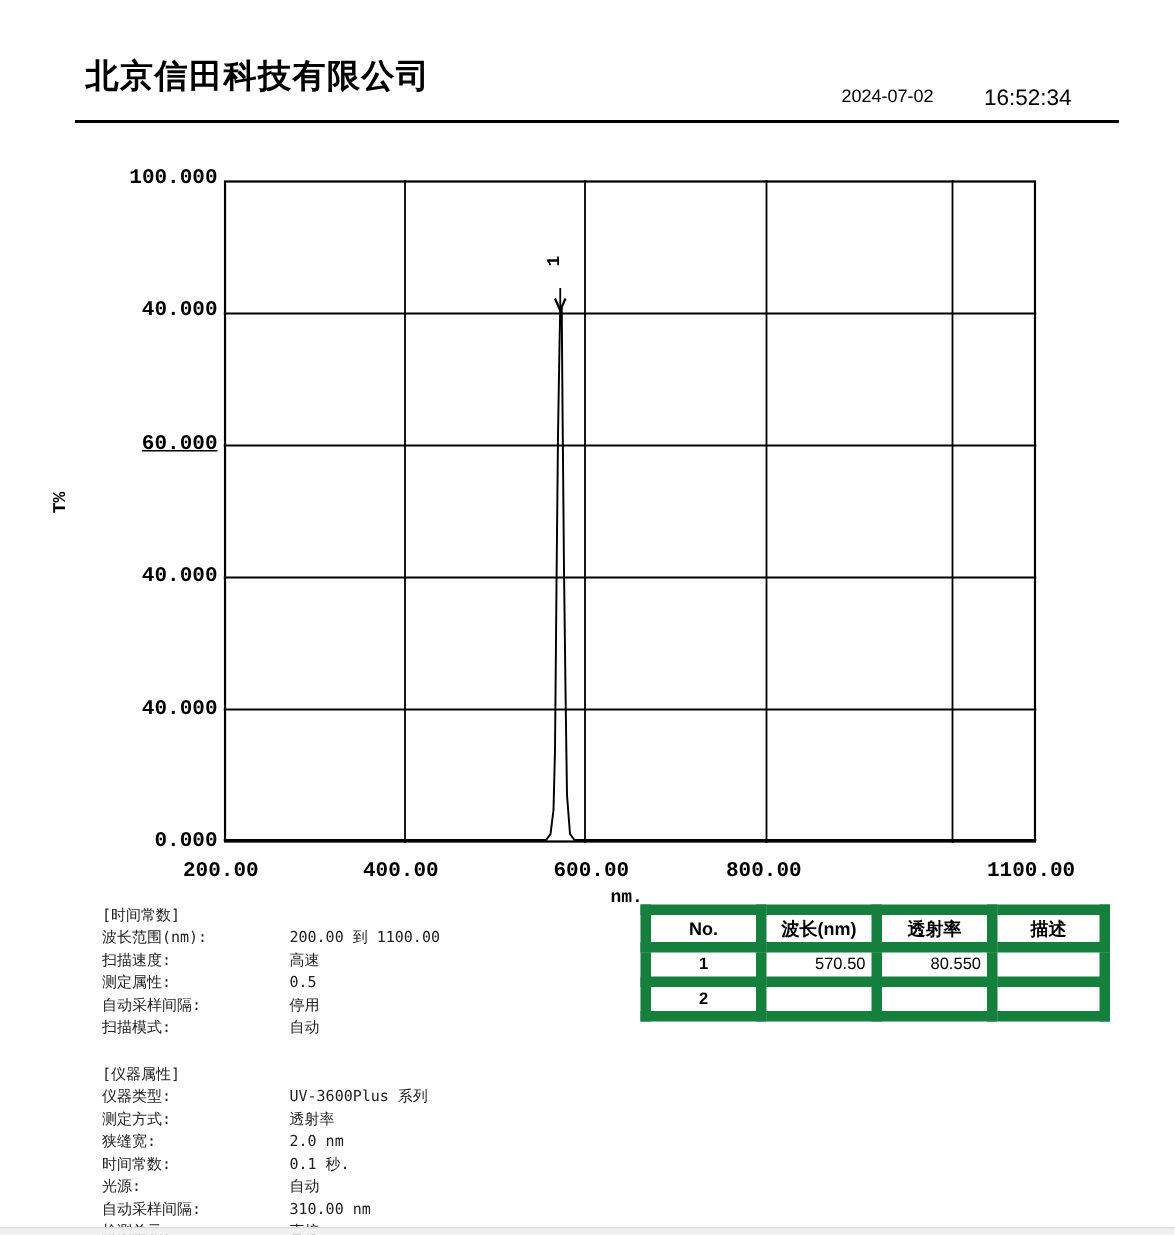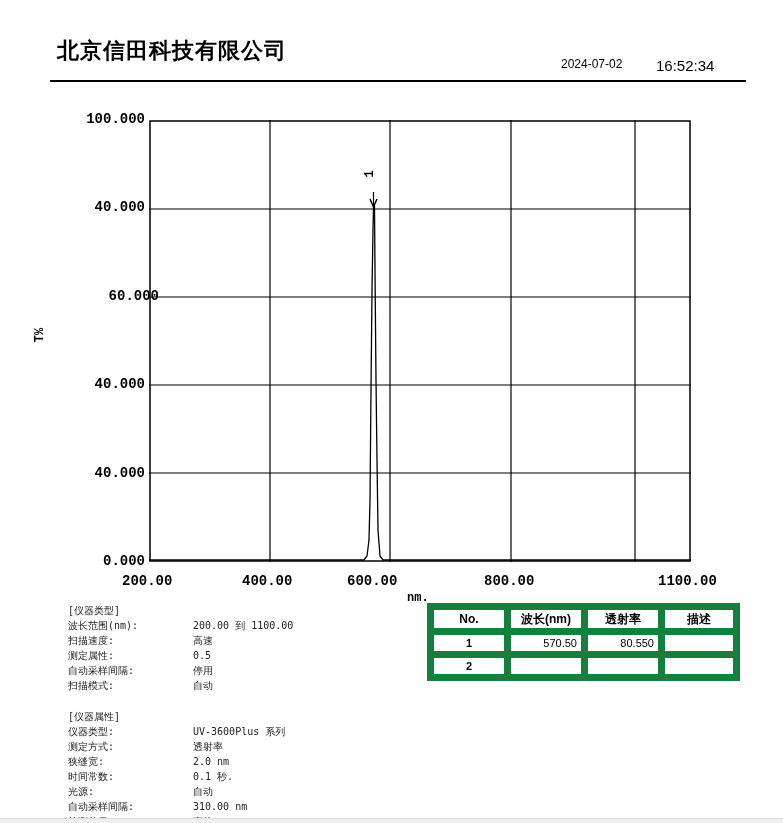--- a/index.html
+++ b/index.html
@@ -49,30 +49,30 @@
   </g>
   <path d="M0,440 L215,440 L218,436 L220,420 L221,380 L222,270 L223,170 L224,110 L224.5,86 L225.5,86 L226,150 L227,260 L228,340 L229,410 L231,436 L234,440 L542,440" fill="none" stroke="#000" stroke-width="1.3"></path>
   <line x1="224.5" y1="72" x2="224.5" y2="86" stroke="#000" stroke-width="1.2"></line>
   <path d="M221,79 L224.5,87 L228,79" fill="none" stroke="#000" stroke-width="1.5"></path>
 </svg>
 
 <div class="peaklabel">1</div>
 
 <div class="ytick" style="left:35px;top:111px;">100.000</div>
 <div class="ytick" style="left:35px;top:199px;">40.000</div>
-<div class="ytick" style="left:49px;top:288px;">60.000</div>
+<div class="ytick" style="left:35px;top:288px;text-decoration:underline;">60.000</div>
 <div class="ytick" style="left:35px;top:376px;">40.000</div>
 <div class="ytick" style="left:35px;top:465px;">40.000</div>
 <div class="ytick" style="left:35px;top:553px;">0.000</div>
 
 <div class="ylabel">T%</div>
 
 <div class="xtick" style="left:122px;">200.00</div>
 <div class="xtick" style="left:242px;">400.00</div>
-<div class="xtick" style="left:347px;">600.00</div>
+<div class="xtick" style="left:369px;">600.00</div>
 <div class="xtick" style="left:484px;">800.00</div>
 <div class="xtick" style="left:658px;">1100.00</div>
 <div class="xunit">nm.</div>
 
 <table class="peaks">
   <tbody>
       <tr>
     <th class="c0">No.</th>
     <th class="c1" style="">波长(nm)</th>
     <th class="c2" style="text-align:center">透射率</th>
@@ -87,21 +87,21 @@
   <tr>
     <td class="c0">2</td>
     <td class="c1"></td>
     <td class="c2"></td>
     <td class="c3"></td>
   </tr>
 </tbody>
   </table>
 
 <div class="props" style="top:603px;">
-  <div>[仪器类型]</div>
+  <div>[时间常数]</div>
   <div class="prow">
       <span class="pk">波长范围(nm):</span>
       <span class="pv">200.00 到 1100.00</span>
     </div>
   <div class="prow">
       <span class="pk">扫描速度:</span>
       <span class="pv">高速</span>
     </div>
   <div class="prow">
       <span class="pk">测定属性:</span>

